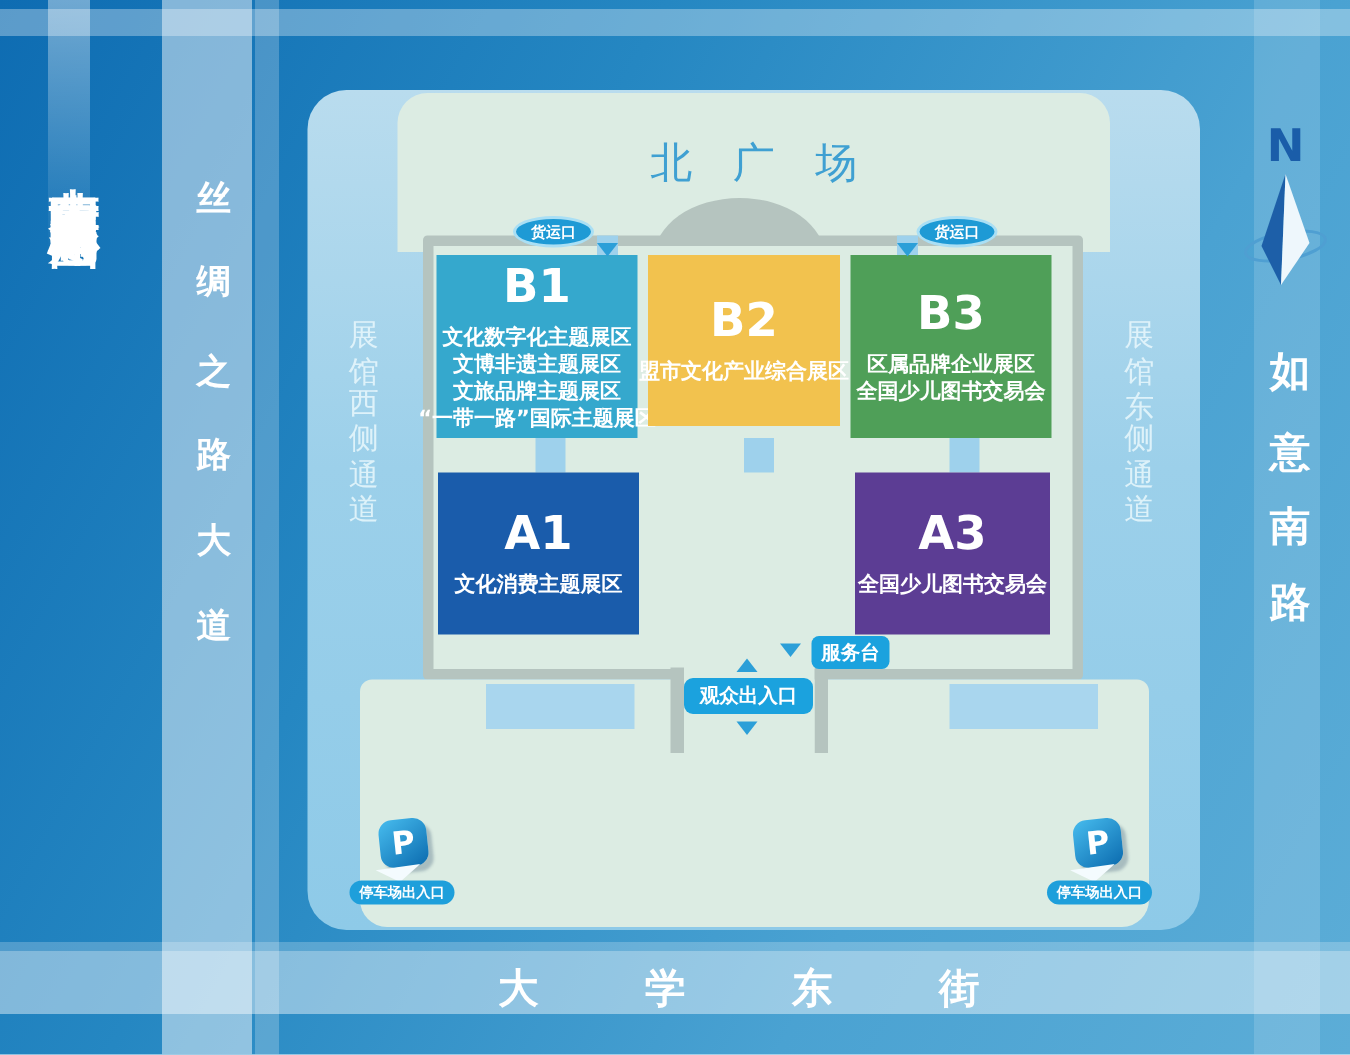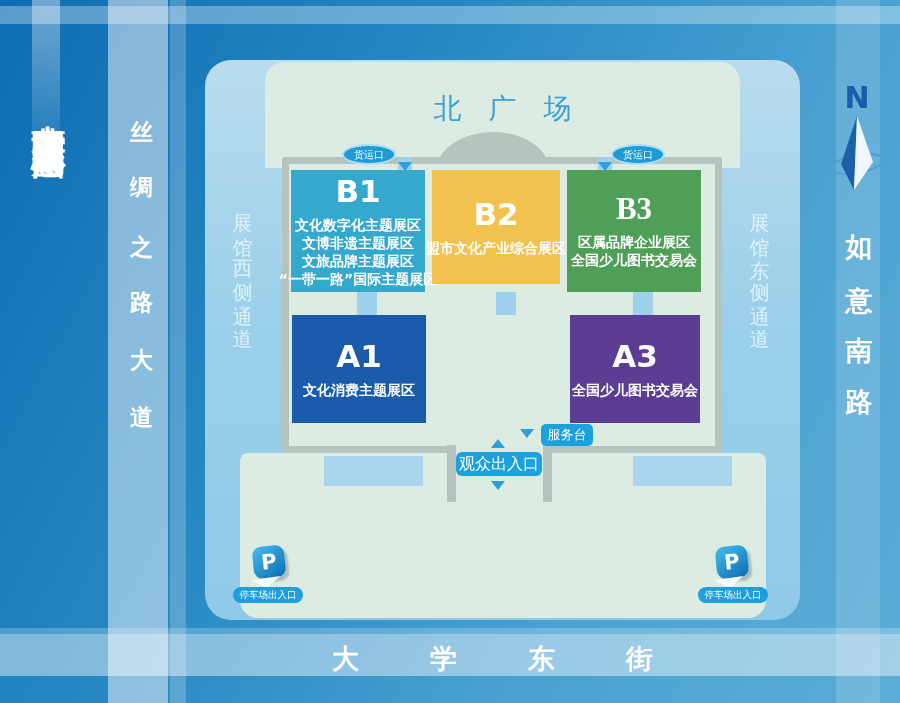--- a/index.html
+++ b/index.html
@@ -61,33 +61,33 @@
   .conn3 { left:428px; top:232px; width:20px; height:23px; }
   .door-l { left:193px; top:97px; width:14px; height:14px; }
   .door-r { left:393px; top:97px; width:14px; height:14px; }
   
   .hall { position:absolute; display:flex; flex-direction:column; align-items:center;
     justify-content:center; color:#fff; text-align:center; }
   .hall-code { font-size:31px; font-weight:800; line-height:34px; margin-bottom:8px; }
   .hall-line { font-size:14px; font-weight:700; line-height:18px; white-space:nowrap; }
   .hall-b1 { left:86px;  top:110px; width:134px; height:122px; background:#35a8cd; }
   .hall-b2 { left:227px; top:110px; width:128px; height:114px; background:#f2c24e; }
-  .hall-b3 { left:362px; top:110px; width:134px; height:122px; background:#4f9f58;font-family:Liberation Serif, serif; }
+  .hall-b3 { left:362px; top:110px; width:134px; height:122px; background:#4f9f58; }
   .hall-a1 { left:87px;  top:255px; width:134px; height:108px; background:#1a5cab; }
   .hall-a2 { left:233px; top:255px; width:123px; height:108px; background:#e14d12; }
   .hall-a3 { left:365px; top:255px; width:130px; height:108px; background:#5c3d94; }
   
   .badge { position:absolute; display:flex; align-items:center; justify-content:center;
-    color:#fff; font-weight:400; background:#1ba2de; }
+    color:#fff; font-weight:700; background:#1ba2de; }
   .freight { width:50px; height:17px; border-radius:50%; font-size:10px;
     border:2px solid #aadff4; background:#1e9ad5; }
   .freight-l { left:137px; top:84px; }
   .freight-r { left:406px; top:84px; }
   .service { left:336px; top:364px; width:52px; height:22px; border-radius:5px; font-size:13px; }
-  .visitor { left:251px; top:392px; width:86px; height:24px; border-radius:6px; font-size:16px; }
+  .visitor { left:251px; top:392px; width:86px; height:24px; border-radius:6px; font-size:13px; }
   .tri { position:absolute; width:0; height:0; }
   .tri-down { border-left:7px solid transparent; border-right:7px solid transparent;
     border-top:9px solid #2c9fd8; }
   .tri-up { border-left:7px solid transparent; border-right:7px solid transparent;
     border-bottom:9px solid #2c9fd8; }
   .fa-l { left:193px; top:102px; }
   .fa-r { left:393px; top:102px; }
   .sv-t { left:315px; top:369px; }
   .vi-up { left:286px; top:379px; }
   .vi-dn { left:286px; top:421px; }

